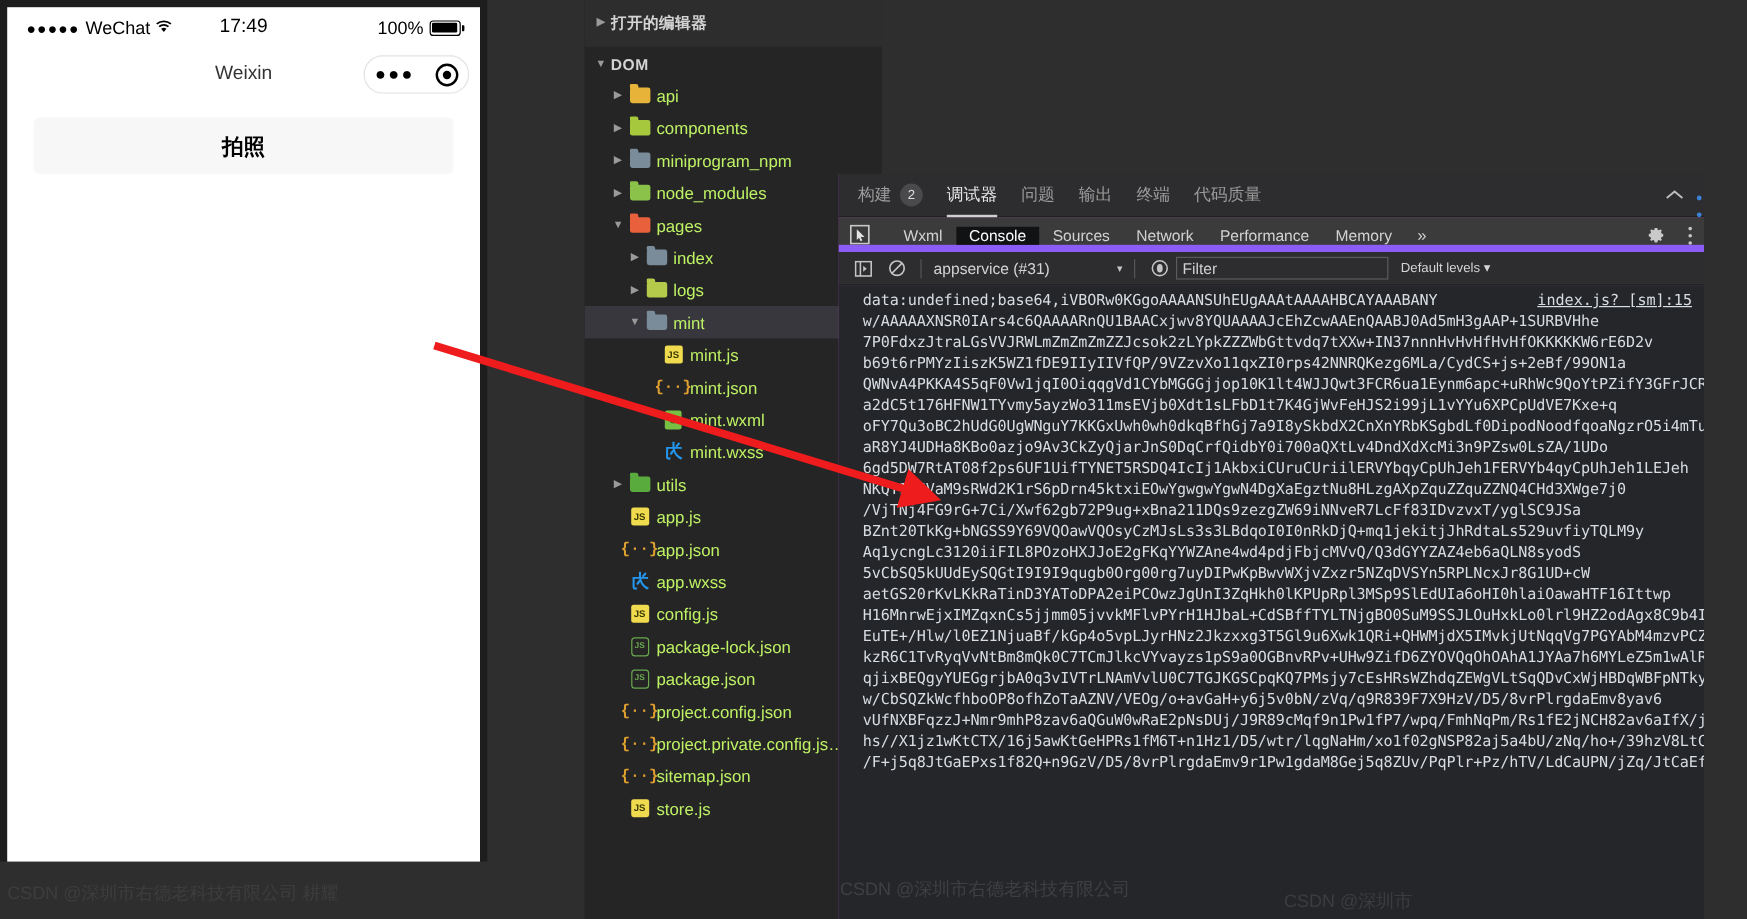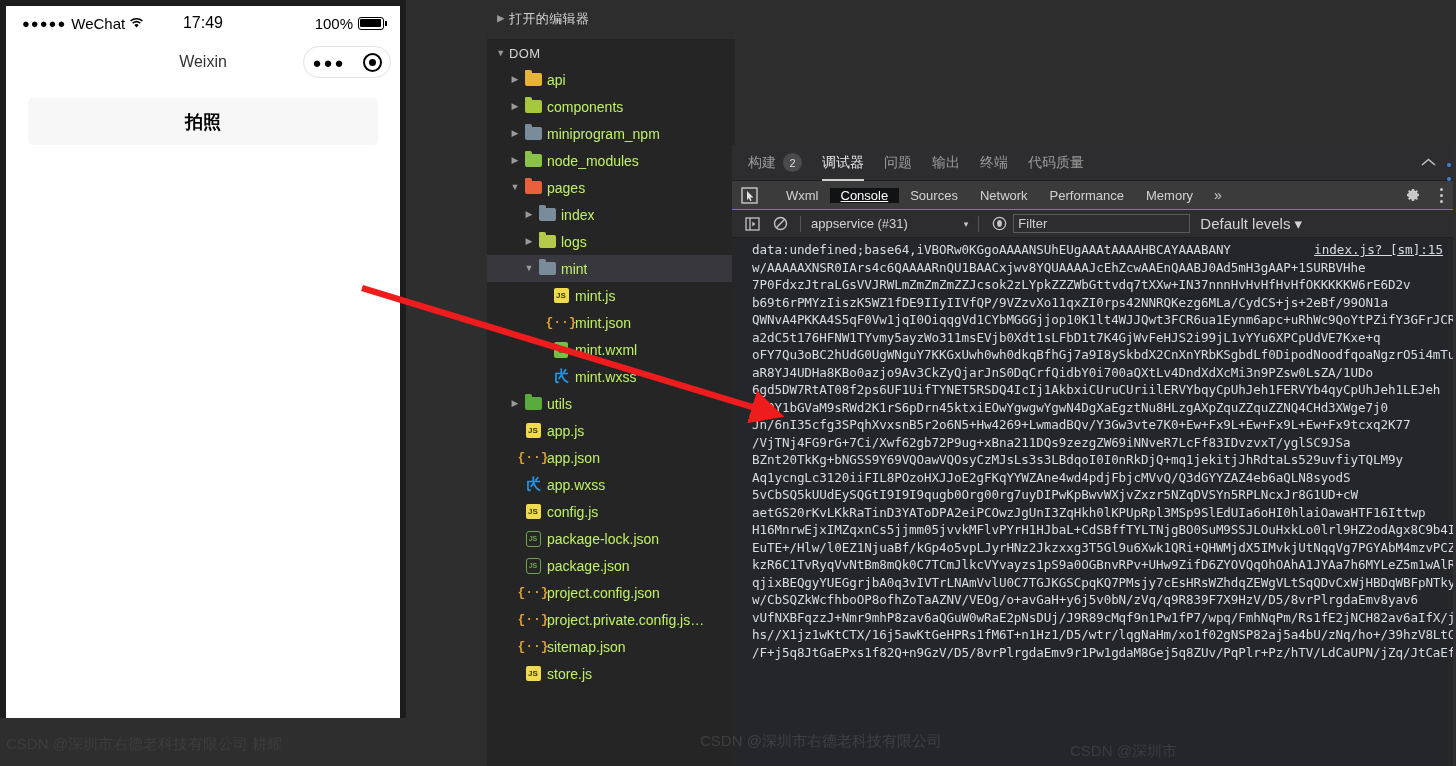--- a/index.html
+++ b/index.html
@@ -63,67 +63,67 @@
   .exp-row {
     height: 27px; display: flex; align-items: center; padding-left: 6px;
     white-space: nowrap; cursor: pointer; position: relative;
   }
   .exp-row.selected { background: #37373d; }
   .exp-header { font-size: 12px; font-weight: 700; letter-spacing: 0.4px; color: #cfcfcf; height: 25px; }
   .twisty { width: 16px; flex: 0 0 16px; text-align: center; font-size: 9px; color: #9a9a9a; line-height: 1; }
   .twisty.empty { color: transparent; }
   .ficon { width: 20px; flex: 0 0 20px; display:flex; align-items:center; justify-content:center; margin-right: 4px; }
   .flabel { font-size: 14px; color: #bef264; overflow:hidden; text-overflow:ellipsis; }
-  .exp-header .flabel { font-size: 13px; font-weight: 400; color: #d4d4d4; }
+  .exp-header .flabel { font-size: 13px; font-weight: 700; color: #d4d4d4; }
 
   
   .folder { width: 17px; height: 13px; border-radius: 2px 2px 2px 2px; position: relative; display:block;}
   .folder::before { content:""; position:absolute; left:0; top:-3px; width:7px; height:4px; border-radius:1px 2px 0 0; background: inherit; }
 
   .fi-js { width:15px;height:15px;background:#f0db4f;border-radius:2px;color:#3a3a00;font-size:8px;font-weight:700;display:flex;align-items:center;justify-content:center;font-family:"Liberation Sans",sans-serif;}
   .fi-json { color:#e0a030; font-size:13px; font-weight:700; font-family:"Liberation Mono", monospace;}
   .fi-wxml { width:14px;height:16px;background:#77c043;border-radius:2px;position:relative;}
   .fi-wxml::after{content:"";position:absolute;left:4px;top:5px;width:6px;height:6px;border-radius:50%;background:#3a6b1b;}
   .fi-css { color:#2496ed; font-size:15px; font-weight:700; font-family:"Liberation Sans",sans-serif;}
   .fi-node { width:15px;height:16px;border:1.6px solid #6aa84f;color:#6aa84f;font-size:7px;font-weight:700;display:flex;align-items:center;justify-content:center;border-radius:3px;}
   .fi-eslint { width:16px;height:16px;border:2px solid #4b32c3;border-radius:50%;display:flex;align-items:center;justify-content:center;}
   .fi-eslint i{width:6px;height:6px;background:#4b32c3;border-radius:50%;display:block;}
 
   
-  .devtools { position: absolute; left: 732px; top: 145px; width: 721px; height: 621px; background: #d946ef; }
+  .devtools { position: absolute; left: 699px; top: 145px; width: 721px; height: 621px; background: #d946ef; }
   .dt-topbar { height: 36px; background: #2d2d30; display: flex; align-items: center; padding-left: 16px; border-bottom: 1px solid #1f1f1f;}
   .dt-tab { color: #9b9b9b; font-size: 14px; margin-right: 20px; position: relative; height: 36px; display:flex; align-items:center; cursor: pointer;}
   .dt-tab.active { color: #e6e6e6; }
   .dt-tab.active::after { content:""; position:absolute; left:0; right:0; bottom:0; height:2px; background:#d0d0d0; }
   .dt-count { display:inline-flex; align-items:center; justify-content:center; min-width:19px; height:19px; border-radius:50%; background:#4a4a4d; color:#ddd; font-size:11px; margin-left:7px; padding: 0 4px;}
   .dt-chevron { margin-left: auto; margin-right: 16px; color: #bdbdbd; font-size: 14px; cursor:pointer; }
   .edge-dots { position:absolute; right:2px; top:18px; }
   .edge-dots i { display:block; width:4px;height:4px;border-radius:50%;background:#3b82d6;margin-bottom:10px;}
 
-  .dt-tabs2 { height: 29px; background: #3b3b3b; display:flex; align-items:center; border-bottom: 1px solid #8b5cf6;}
+  .dt-tabs2 { height: 29px; background: #3b3b3b; display:flex; align-items:flex-end; border-bottom: 6px solid #8b5cf6;}
   .inspect-btn { width: 34px; display:flex;align-items:center;justify-content:center; cursor:pointer;}
   .vsep { width:1px; background:#555; margin: 6px 4px; }
   .p2tab { display:flex;align-items:center;padding:0 11px;color:#d2d2d2;font-size:13px;cursor:pointer;}
-  .p2tab.active { background:#111213; color:#fff;text-decoration:underline; }
+  .p2tab.active { background:#111213; color:#fff; }
   .p2more { display:flex;align-items:center;padding:0 10px;color:#cfcfcf;font-size:14px;cursor:pointer;}
   .dt-right-tools { margin-left:auto; display:flex; align-items:center; }
   .gear { width:32px;display:flex;align-items:center;justify-content:center;cursor:pointer;}
   .kebab { width:24px;display:flex;flex-direction:column;align-items:center;justify-content:center;gap:3px;cursor:pointer;}
   .kebab i{width:3px;height:3px;border-radius:50%;background:#c5c5c5;display:block;}
 
   .dt-filterbar { height: 28px; background:#2d2d30; display:flex; align-items:center; padding: 0 6px; border-bottom:1px solid #1f1f1f;}
   .fb-icon { width:28px; display:flex; align-items:center; justify-content:center; cursor:pointer; }
   .ctx-select { display:flex; align-items:center; color:#d4d4d4; font-size:13px; padding:0 4px; cursor:pointer; }
   .ctx-caret { margin-left: 56px; font-size: 9px; color:#c6c6c6;}
   .filter-input {
     width: 177px; height: 19px; background:#2d2d30; border:1px solid #5a5a5a;
     color:#cfcfcf; font-size:13px; padding:0 4px; outline:none; font-family:"Liberation Sans",sans-serif;
   }
   .filter-input::placeholder{ color:#cfcfcf; }
-  .levels { color:#d4d4d4; font-size:15px; margin-left:10px; cursor:pointer; }
+  .levels { color:#d4d4d4; font-size:11px; margin-left:10px; cursor:pointer; }
 
   .console-body {
     background:#242629; height: 528px; overflow:hidden; position:relative;
     padding: 3px 0 0 0;
   }
   .console-msg { position: relative; padding: 0 8px 0 20px; }
   .console-line {
     font-family: "DejaVu Sans Mono", monospace;
     font-size: 12.6px; line-height: 17.5px; color:#d8dde3;
     white-space: pre; letter-spacing: -0.1px;
@@ -473,21 +473,20 @@
             <div class="console-line">data:undefined;base64,iVBORw0KGgoAAAANSUhEUgAAAtAAAAHBCAYAAABANY</div>
             <div class="console-line">w/AAAAAXNSR0IArs4c6QAAAARnQU1BAACxjwv8YQUAAAAJcEhZcwAAEnQAABJ0Ad5mH3gAAP+1SURBVHhe</div>
             <div class="console-line">7P0FdxzJtraLGsVVJRWLmZmZmZmZZJcsok2zLYpkZZZWbGttvdq7tXXw+IN37nnnHvHvHfHvHfOKKKKKW6rE6D2v</div>
             <div class="console-line">b69t6rPMYzIiszK5WZ1fDE9IIyIIVfQP/9VZzvXo11qxZI0rps42NNRQKezg6MLa/CydCS+js+2eBf/99ON1a</div>
             <div class="console-line">QWNvA4PKKA4S5qF0Vw1jqI0OiqqgVd1CYbMGGGjjop10K1lt4WJJQwt3FCR6ua1Eynm6apc+uRhWc9QoYtPZifY3GFrJCR1tFW+vIZNGA01IF</div>
             <div class="console-line">a2dC5t176HFNW1TYvmy5ayzWo311msEVjb0Xdt1sLFbD1t7K4GjWvFeHJS2i99jL1vYYu6XPCpUdVE7Kxe+q</div>
             <div class="console-line">oFY7Qu3oBC2hUdG0UgWNguY7KKGxUwh0wh0dkqBfhGj7a9I8ySkbdX2CnXnYRbKSgbdLf0DipodNoodfqoaNgzrO5i4mTuurLCdFAUXhi4+ASlwHuQ4arNZEBTmSgFTQ3a4cezzq9i3zV3vPMvhRGjWcr4MAv3CkZyaLAEV5OTcbbTRu3Wkp3ACMr</div>
             <div class="console-line">aR8YJ4UDHa8KBo0azjo9Av3CkZyQjarJnS0DqCrfQidbY0i700aQXtLv4DndXdXcMi3n9PZsw0LsZA/1UDo</div>
             <div class="console-line">6gd5DW7RtAT08f2ps6UF1UifTYNET5RSDQ4IcIj1AkbxiCUruCUriilERVYbqyCpUhJeh1FERVYb4qyCpUhJeh1LEJeh</div>
             <div class="console-line">NKQY1bGVaM9sRWd2K1rS6pDrn45ktxiEOwYgwgwYgwN4DgXaEgztNu8HLzgAXpZquZZquZZNQ4CHd3XWge7j0</div>
-            <div class="console-line">Jn/6nI35cfg3SPqhXvxsnB5r2o6N5+Hw4269+LwmadBQv/Y3Gw3vte7K0+Ew+Fx9L+Ew+Fx9L+Ew+Fx9tcxq2K77</div>
             <div class="console-line">/VjTNj4FG9rG+7Ci/Xwf62gb72P9ug+xBna211DQs9zezgZW69iNNveR7LcFf83IDvzvxT/yglSC9JSa</div>
             <div class="console-line">BZnt20TkKg+bNGSS9Y69VQOawVQOsyCzMJsLs3s3LBdqoI0I0nRkDjQ+mq1jekitjJhRdtaLs529uvfiyTQLM9y</div>
             <div class="console-line">Aq1ycngLc3120iiFIL8POzoHXJJoE2gFKqYYWZAne4wd4pdjFbjcMVvQ/Q3dGYYZAZ4eb6aQLN8syodS</div>
             <div class="console-line">5vCbSQ5kUUdEySQGtI9I9I9qugb0Org00rg7uyDIPwKpBwvWXjvZxzr5NZqDVSYn5RPLNcxJr8G1UD+cW</div>
             <div class="console-line">aetGS20rKvLKkRaTinD3YAToDPA2eiPCOwzJgUnI3ZqHkh0lKPUpRpl3MSp9SlEdUIa6oHI0hlaiOawaHTF16Ittwp</div>
             <div class="console-line">H16MnrwEjxIMZqxnCs5jjmm05jvvkMFlvPYrH1HJbaL+CdSBffTYLTNjgBO0SuM9SSJLOuHxkLo0lrl9HZ2odAgx8C9b4I1Pkiy</div>
             <div class="console-line">EuTE+/Hlw/l0EZ1NjuaBf/kGp4o5vpLJyrHNz2Jkzxxg3T5Gl9u6Xwk1QRi+QHWMjdX5IMvkjUtNqqVg7PGYAbM4mzvPCZWaEc4Ml/K</div>
             <div class="console-line">kzR6C1TvRyqVvNtBm8mQk0C7TCmJlkcVYvayzs1pS9a0OGBnvRPv+UHw9ZifD6ZYOVQqOhOAhA1JYAa7h6MYLeZ5m1wAlRY</div>
             <div class="console-line">qjixBEQgyYUEGgrjbA0q3vIVTrLNAmVvlU0C7TGJKGSCpqKQ7PMsjy7cEsHRsWZhdqZEWgVLtSqQDvCxWjHBDqWBFpNTkyiRxCwcpTaTFXsbtWPpjCKtAeBtsDPxo5TYbEcRT6GqI8vWEWCaMTUm4lRcY2Sb</div>
             <div class="console-line">w/CbSQZkWcfhboOP8ofhZoTaAZNV/VEOg/o+avGaH+y6j5v0bN/zVq/q9R839F7X9HzV/D5/8vrPlrgdaEmv8yav6</div>

